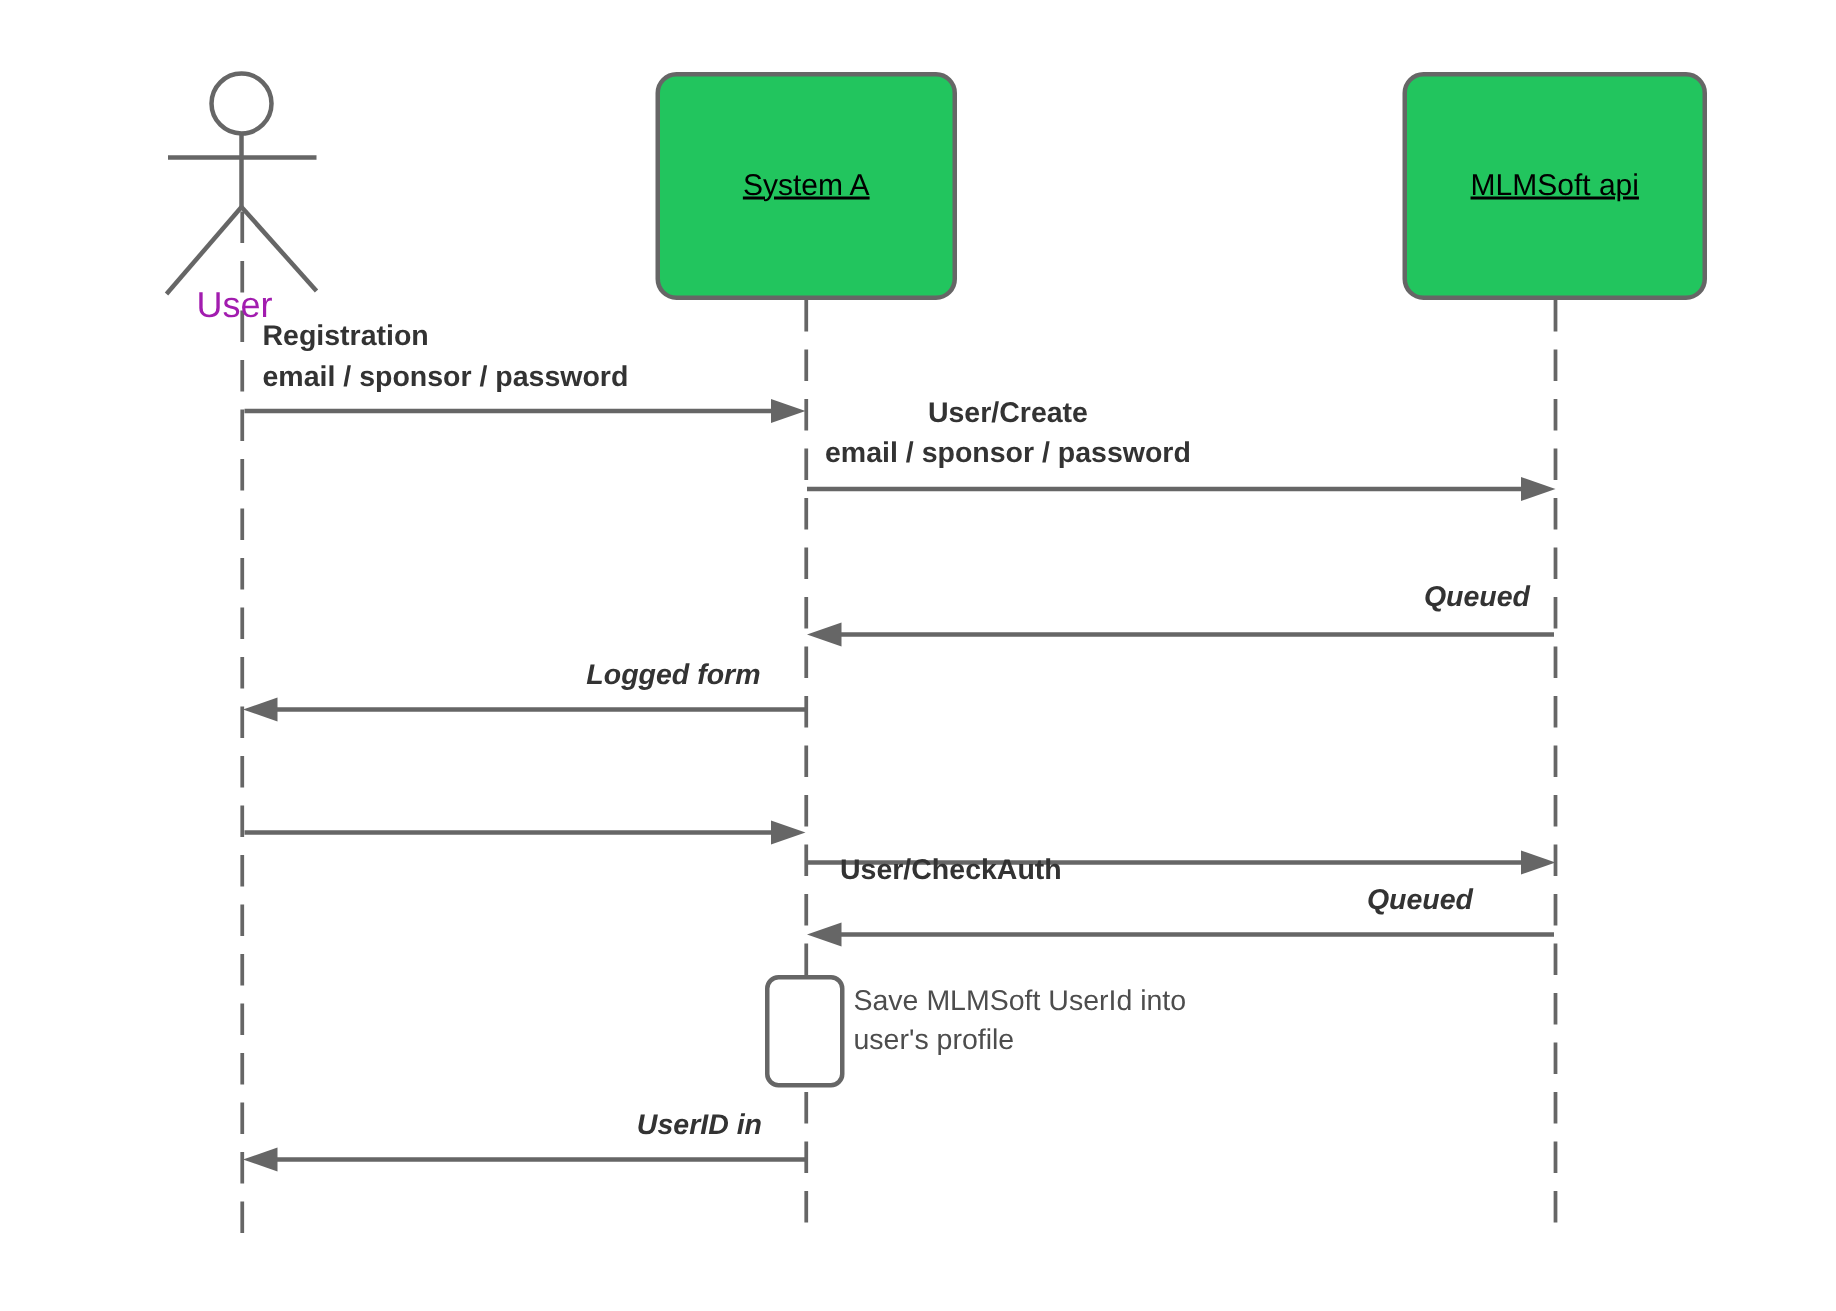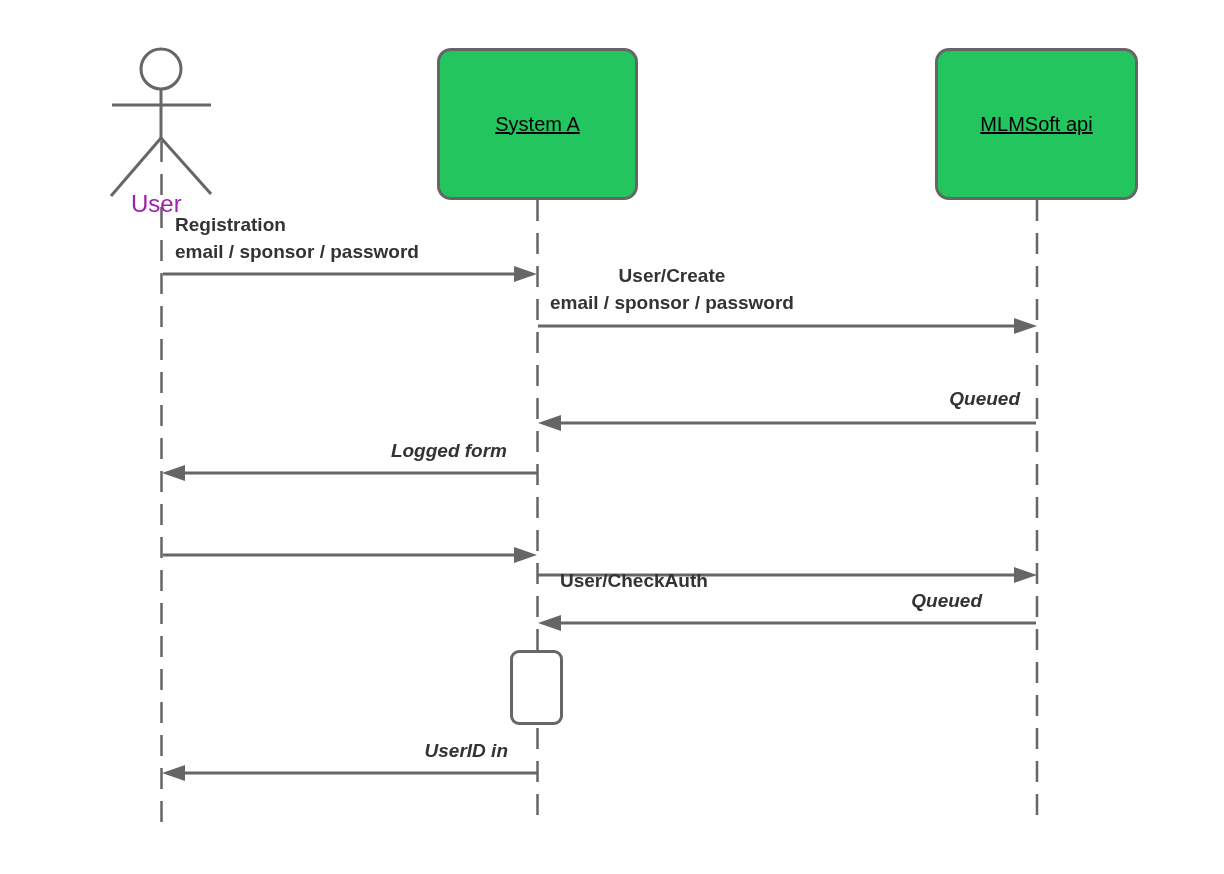--- a/index.html
+++ b/index.html
@@ -101,14 +101,16 @@
 email / sponsor / password</div>
   <div class="msg m-user-create">User/Create
 email / sponsor / password</div>
   <div class="msg right m-queued">Queued</div>
   <div class="msg right m-login-form">Logged form</div>
   <div class="msg m-check-auth">User/CheckAuth</div>
   <div class="msg right m-userid">Queued</div>
   <div class="msg right m-logged-in">UserID in</div>
 
   <div class="activation"></div>
+  <div class="note-text">Save MLMSoft UserId into
+user's profile</div>
 
 </div>
 
 </body></html>

